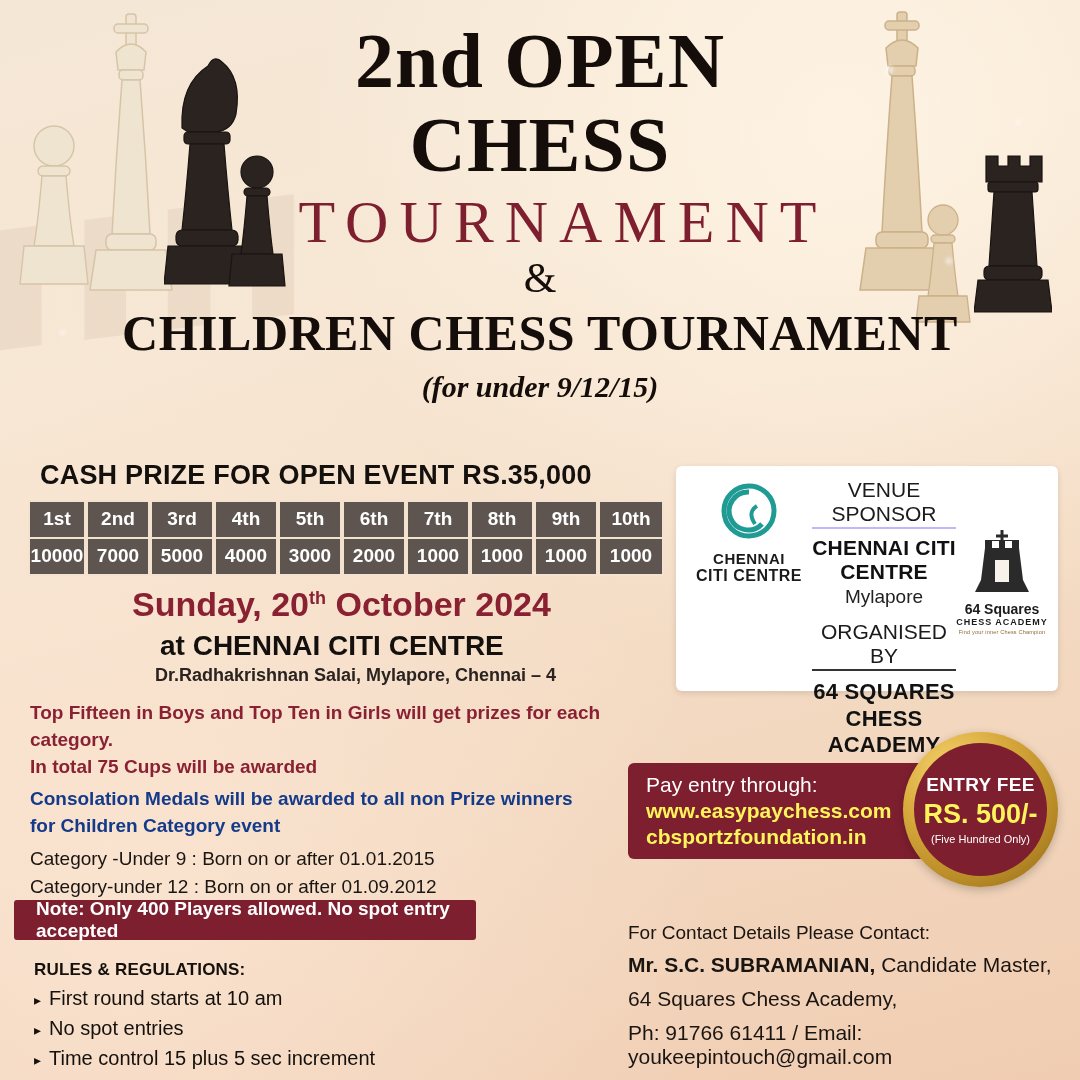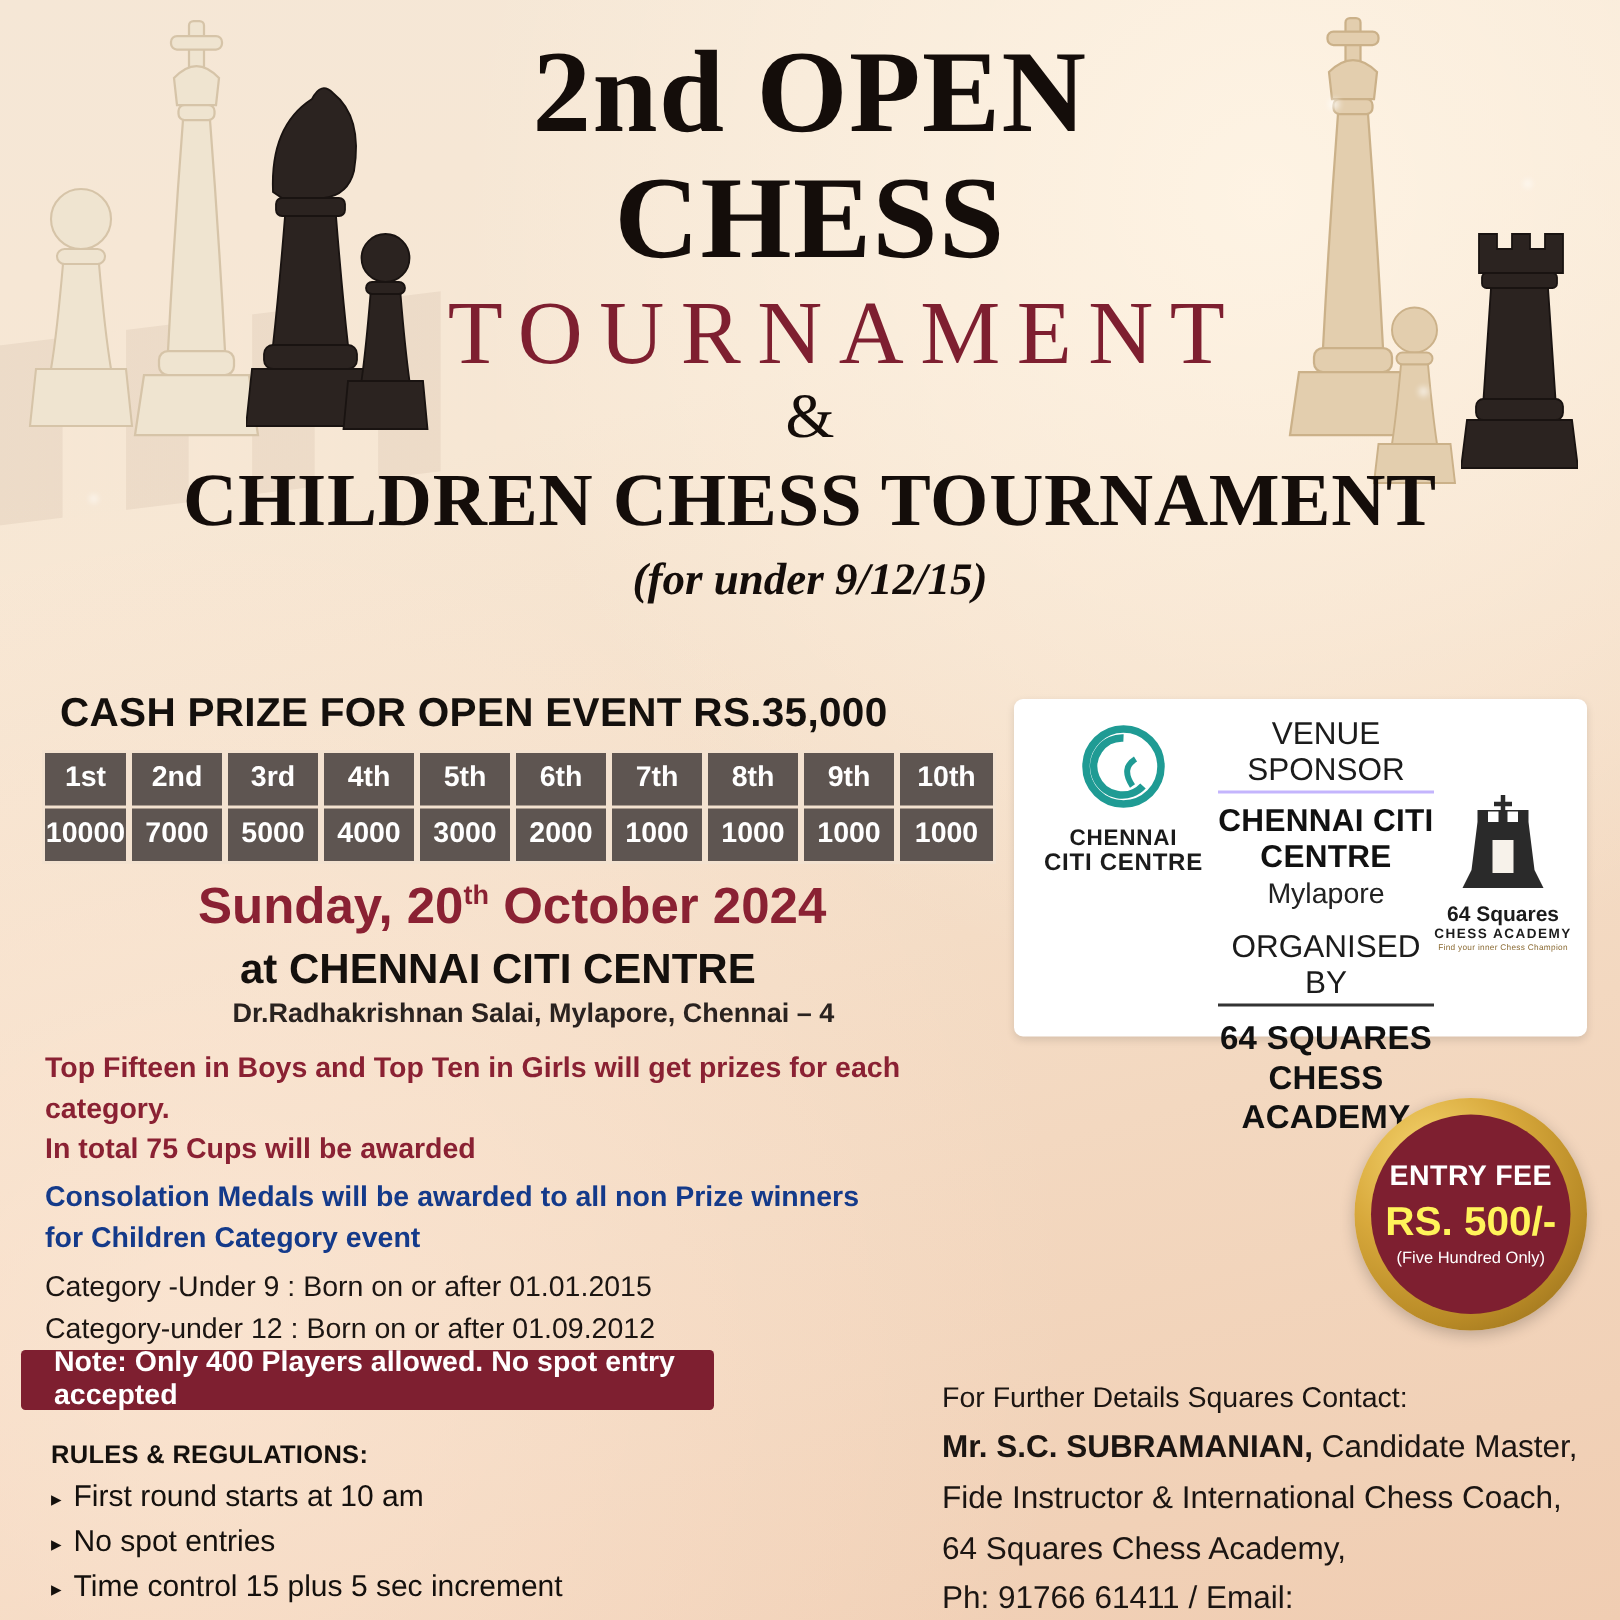--- a/index.html
+++ b/index.html
@@ -354,32 +354,36 @@
     <div class="rule">
       <span class="bullet">▸</span>
       <span>No spot entries</span>
     </div>
     <div class="rule">
       <span class="bullet">▸</span>
       <span>Time control 15 plus 5 sec increment</span>
     </div>
   </div>
 
+  <div class="pay-bar">
+    <div class="pay-t1">Pay entry through:</div>
+    <div class="pay-t2">www.easypaychess.com</div>
+    <div class="pay-t3">cbsportzfoundation.in</div>
+  </div>
 
   <div class="fee-badge">
     <div class="fee-inner">
       <div class="fee-l1">ENTRY FEE</div>
       <div class="fee-l2">RS. 500/-</div>
       <div class="fee-l3">(Five Hundred Only)</div>
     </div>
   </div>
 
   <div class="contact">
-    <div class="c-head">For Further Details Squares Contact:</div>
+    <div class="c-head">For Contact Details Please Contact:</div>
     <div class="c-line">
       <b>Mr. S.C. SUBRAMANIAN,</b><span> Candidate Master,</span>
     </div>
-    <div class="c-line">Fide Instructor &amp; International Chess Coach,</div>
     <div class="c-line">64 Squares Chess Academy,</div>
     <div class="c-line">Ph: 91766 61411 / Email: youkeepintouch@gmail.com</div>
   </div>
 
 </div>
 
 </body></html>

